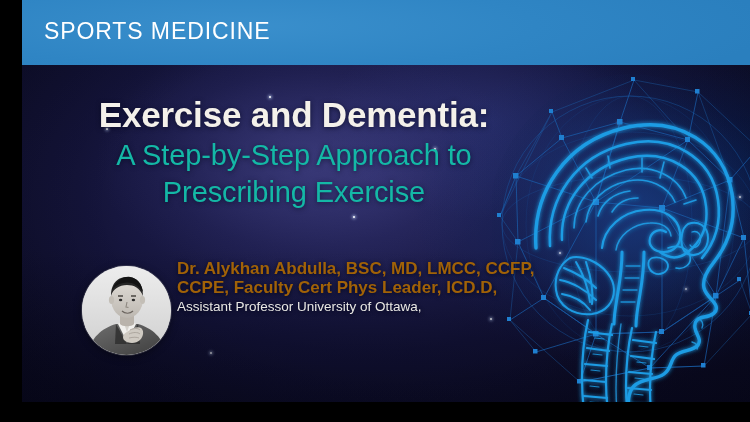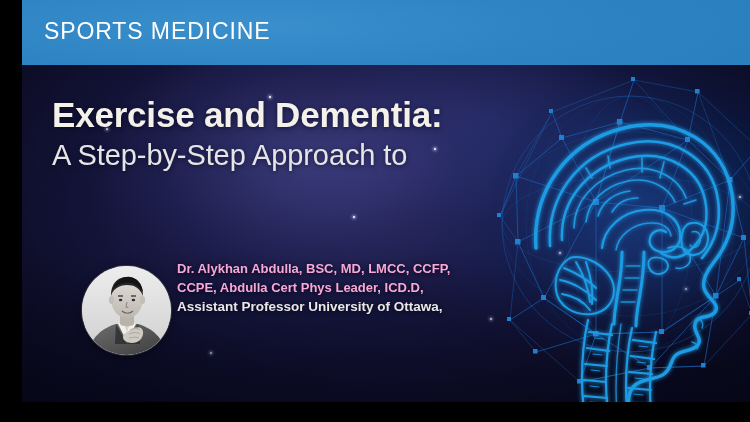--- a/index.html
+++ b/index.html
@@ -146,38 +146,39 @@
     top: 52px;
     width: 280px;
     height: 370px;
     overflow: hidden;
   }
   .artwork svg { display: block; }
 
   
   .title-block {
     position: absolute;
-    left: 30px;
+    left: 22px;
     top: 94px;
     width: 500px;
+    text-align: center;
   }
   .title-main {
     font-size: 35px;
     line-height: 42px;
     font-weight: bold;
     color: #f4f1ea;
     letter-spacing: -0.2px;
     margin: 0;
     text-shadow: 0 1px 5px rgba(4,6,26,0.65);
   }
   .title-sub {
     font-size: 29px;
     line-height: 35px;
     font-weight: normal;
-    color: #e5e5e5;
+    color: #14b8a6;
     letter-spacing: -0.1px;
     margin: 2px 0 0 0;
     text-shadow: 0 1px 5px rgba(4,6,26,0.6);
   }
 
   
   .avatar {
     position: absolute;
     left: 60px;
     top: 266px;
@@ -190,31 +191,31 @@
   }
   .avatar svg { display: block; }
 
   .presenter {
     position: absolute;
     left: 155px;
     top: 259px;
     width: 320px;
   }
   .cred-line {
-    font-size: 13px;
+    font-size: 17px;
     line-height: 19px;
     font-weight: bold;
-    color: #f9a8d4;
+    color: #a16207;
     white-space: nowrap;
     text-shadow: 0 1px 4px rgba(4,6,26,0.85);
   }
   .affil-line {
     font-size: 13.5px;
     line-height: 19px;
-    font-weight: bold;
+    font-weight: normal;
     color: #e9e8e4;
     white-space: nowrap;
     text-shadow: 0 1px 4px rgba(4,6,26,0.85);
   }
 </style>
 </head>
 <body>
 
 <div id="slide">
 
@@ -416,20 +417,21 @@
   </div>
 
   <div class="header-band">
     <div class="hstars"></div>
   </div>
   <div class="header-label">SPORTS MEDICINE</div>
 
   <div class="title-block">
     <div class="title-main">Exercise and Dementia:</div>
     <div class="title-sub">A Step-by-Step Approach to</div>
+    <div class="title-sub">Prescribing Exercise</div>
   </div>
 
   <div class="avatar">
     <svg width="89" height="89" viewBox="0 0 89 89" xmlns="http://www.w3.org/2000/svg" aria-hidden="true">
       <defs>
         <linearGradient id="bgPhoto" x1="0" y1="0" x2="0" y2="1">
           <stop offset="0%" stop-color="#ededed"></stop>
           <stop offset="100%" stop-color="#cfcfcf"></stop>
         </linearGradient>
         <linearGradient id="suitG" x1="0" y1="0" x2="1" y2="1">
@@ -470,17 +472,17 @@
 
       <path d="M45 66 C50 62 56 60 59 62 C62 64 62 70 58 74 C54 78 46 78 42 74 C40 71 41 68 45 66 Z" fill="#cfcac2"></path>
       <path d="M48 64 C52 62 56 62 58 64 M47 68 C51 66 56 66 58 68 M47 72 C51 71 55 71 57 72" stroke="#a8a29a" stroke-width="0.9" fill="none"></path>
 
       <rect width="89" height="89" fill="none"></rect>
     </svg>
   </div>
 
   <div class="presenter">
     <div class="cred-line">Dr. Alykhan Abdulla, BSC, MD, LMCC, CCFP,</div>
-    <div class="cred-line">CCPE, Abdulla Cert Phys Leader, ICD.D,</div>
+    <div class="cred-line">CCPE, Faculty Cert Phys Leader, ICD.D,</div>
     <div class="affil-line">Assistant Professor University of Ottawa,</div>
   </div>
 
 </div>
 
 </body></html>

